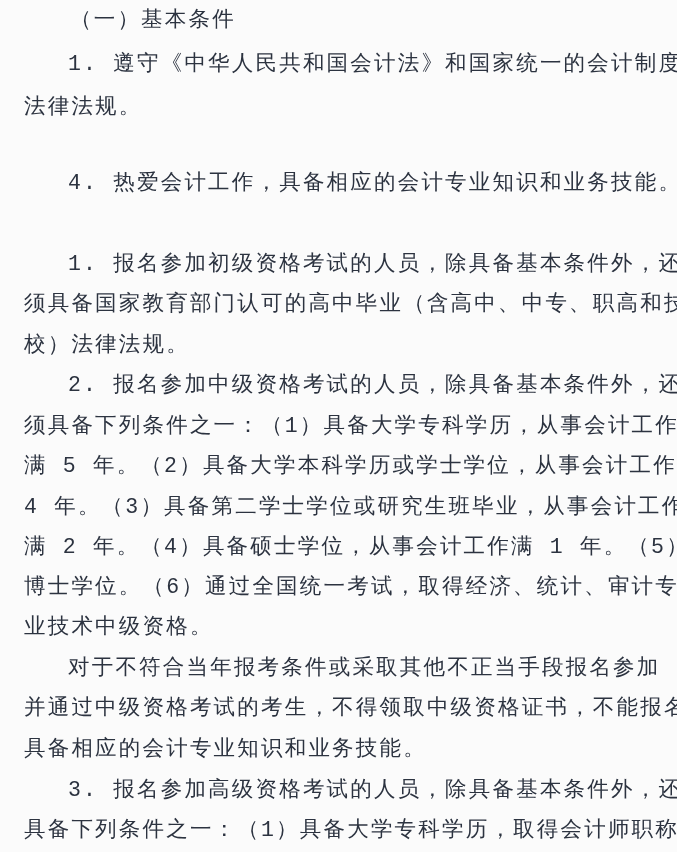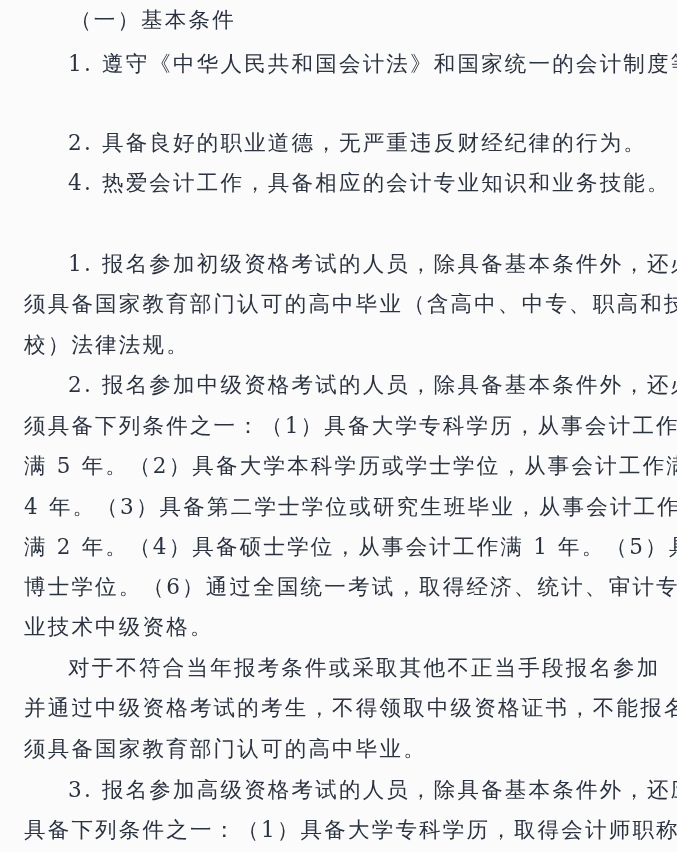--- a/index.html
+++ b/index.html
@@ -5,42 +5,42 @@
   html, body { margin: 0; padding: 0; }
   body {
     width: 677px; height: 852px; overflow: hidden;
     background: #fbfbfb;
     font-family: "DejaVu Serif", "Liberation Serif", serif;
     color: #2c3340;
   }
   .page { position: relative; width: 677px; height: 852px; }
   .line {
     position: absolute; left: 0; white-space: nowrap;
-    font-size: 21.5px; letter-spacing: 2.2px; line-height: 30px;
+    font-size: 21.5px; letter-spacing: 2.2px; line-height: 30px; font-family: Liberation Mono, monospace;
   }
   .ind2 { left: 70px; }
   .ind1 { left: 68px; }
   .ind0 { left: 24px; }
 </style>
 </head>
 <body>
 
 <div class="page">
   <div class="line ind2" style="top:5px">（一）基本条件</div>
   <div class="line ind1" style="top:49px">1. 遵守《中华人民共和国会计法》和国家统一的会计制度等</div>
-  <div class="line ind1" style="top:128px">2. 具备良好的职业道德，无严重违反财经纪律的行为。</div>
+  <div class="line ind0" style="top:92px">法律法规。</div>
   <div class="line ind1" style="top:168px">4. 热爱会计工作，具备相应的会计专业知识和业务技能。</div>
   <div class="line ind1" style="top:249px">1. 报名参加初级资格考试的人员，除具备基本条件外，还必</div>
   <div class="line ind0" style="top:289px">须具备国家教育部门认可的高中毕业（含高中、中专、职高和技</div>
   <div class="line ind0" style="top:330px">校）法律法规。</div>
   <div class="line ind1" style="top:370px">2. 报名参加中级资格考试的人员，除具备基本条件外，还必</div>
   <div class="line ind0" style="top:411px">须具备下列条件之一：（1）具备大学专科学历，从事会计工作</div>
   <div class="line ind0" style="top:451px">满 5 年。（2）具备大学本科学历或学士学位，从事会计工作满</div>
   <div class="line ind0" style="top:492px">4 年。（3）具备第二学士学位或研究生班毕业，从事会计工作</div>
   <div class="line ind0" style="top:532px">满 2 年。（4）具备硕士学位，从事会计工作满 1 年。（5）具备</div>
   <div class="line ind0" style="top:572px">博士学位。（6）通过全国统一考试，取得经济、统计、审计专</div>
   <div class="line ind1" style="top:653px">对于不符合当年报考条件或采取其他不正当手段报名参加</div>
   <div class="line ind0" style="top:612px">业技术中级资格。</div>
   <div class="line ind0" style="top:693px">并通过中级资格考试的考生，不得领取中级资格证书，不能报名</div>
-  <div class="line ind0" style="top:734px">须具备国家教育部门认可的高中毕业。</div>
+  <div class="line ind0" style="top:734px">具备相应的会计专业知识和业务技能。</div>
   <div class="line ind1" style="top:775px">3. 报名参加高级资格考试的人员，除具备基本条件外，还应</div>
   <div class="line ind0" style="top:815px">具备下列条件之一：（1）具备大学专科学历，取得会计师职称</div>
 </div>
 
 </body></html>

